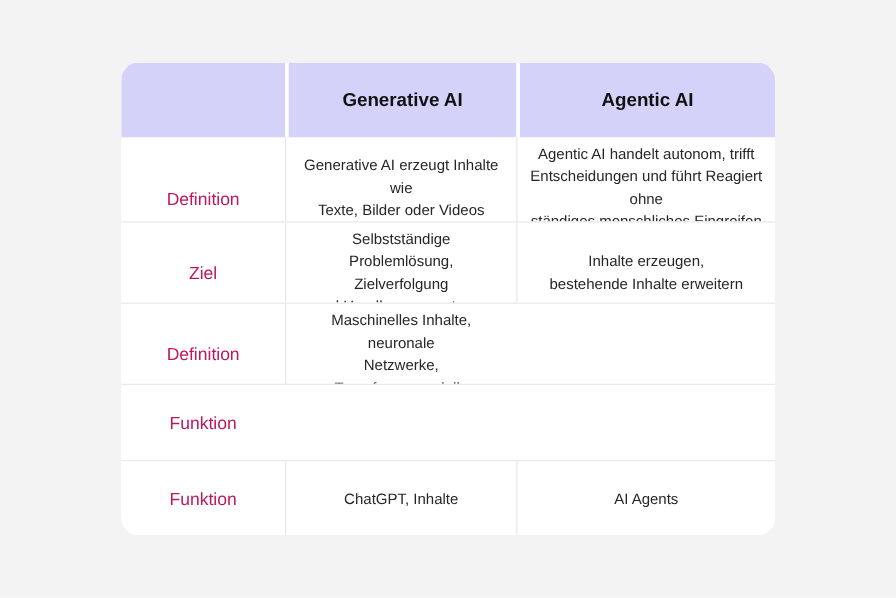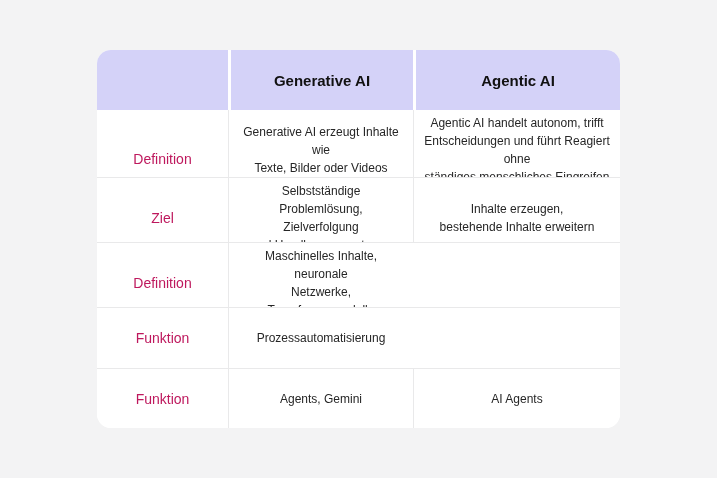--- a/index.html
+++ b/index.html
@@ -92,23 +92,22 @@
     </div>
 
     <div class="row body-row">
       <div class="cell label-cell">Definition</div>
       <div class="cell value-cell">Maschinelles Inhalte, neuronale
 Netzwerke, Transformermodelle</div>
     </div>
 
     <div class="row body-row">
       <div class="cell label-cell">Funktion</div>
-      <div class="cell value-cell">Prozessautomatisierung</div>
     </div>
 
     <div class="row body-row">
       <div class="cell label-cell">Funktion</div>
-      <div class="cell value-cell">Agents, Gemini</div>
+      <div class="cell value-cell">ChatGPT, Inhalte</div>
       <div class="cell value-cell">AI Agents</div>
     </div>
 
   </div>
 </div>
 
 </body></html>

